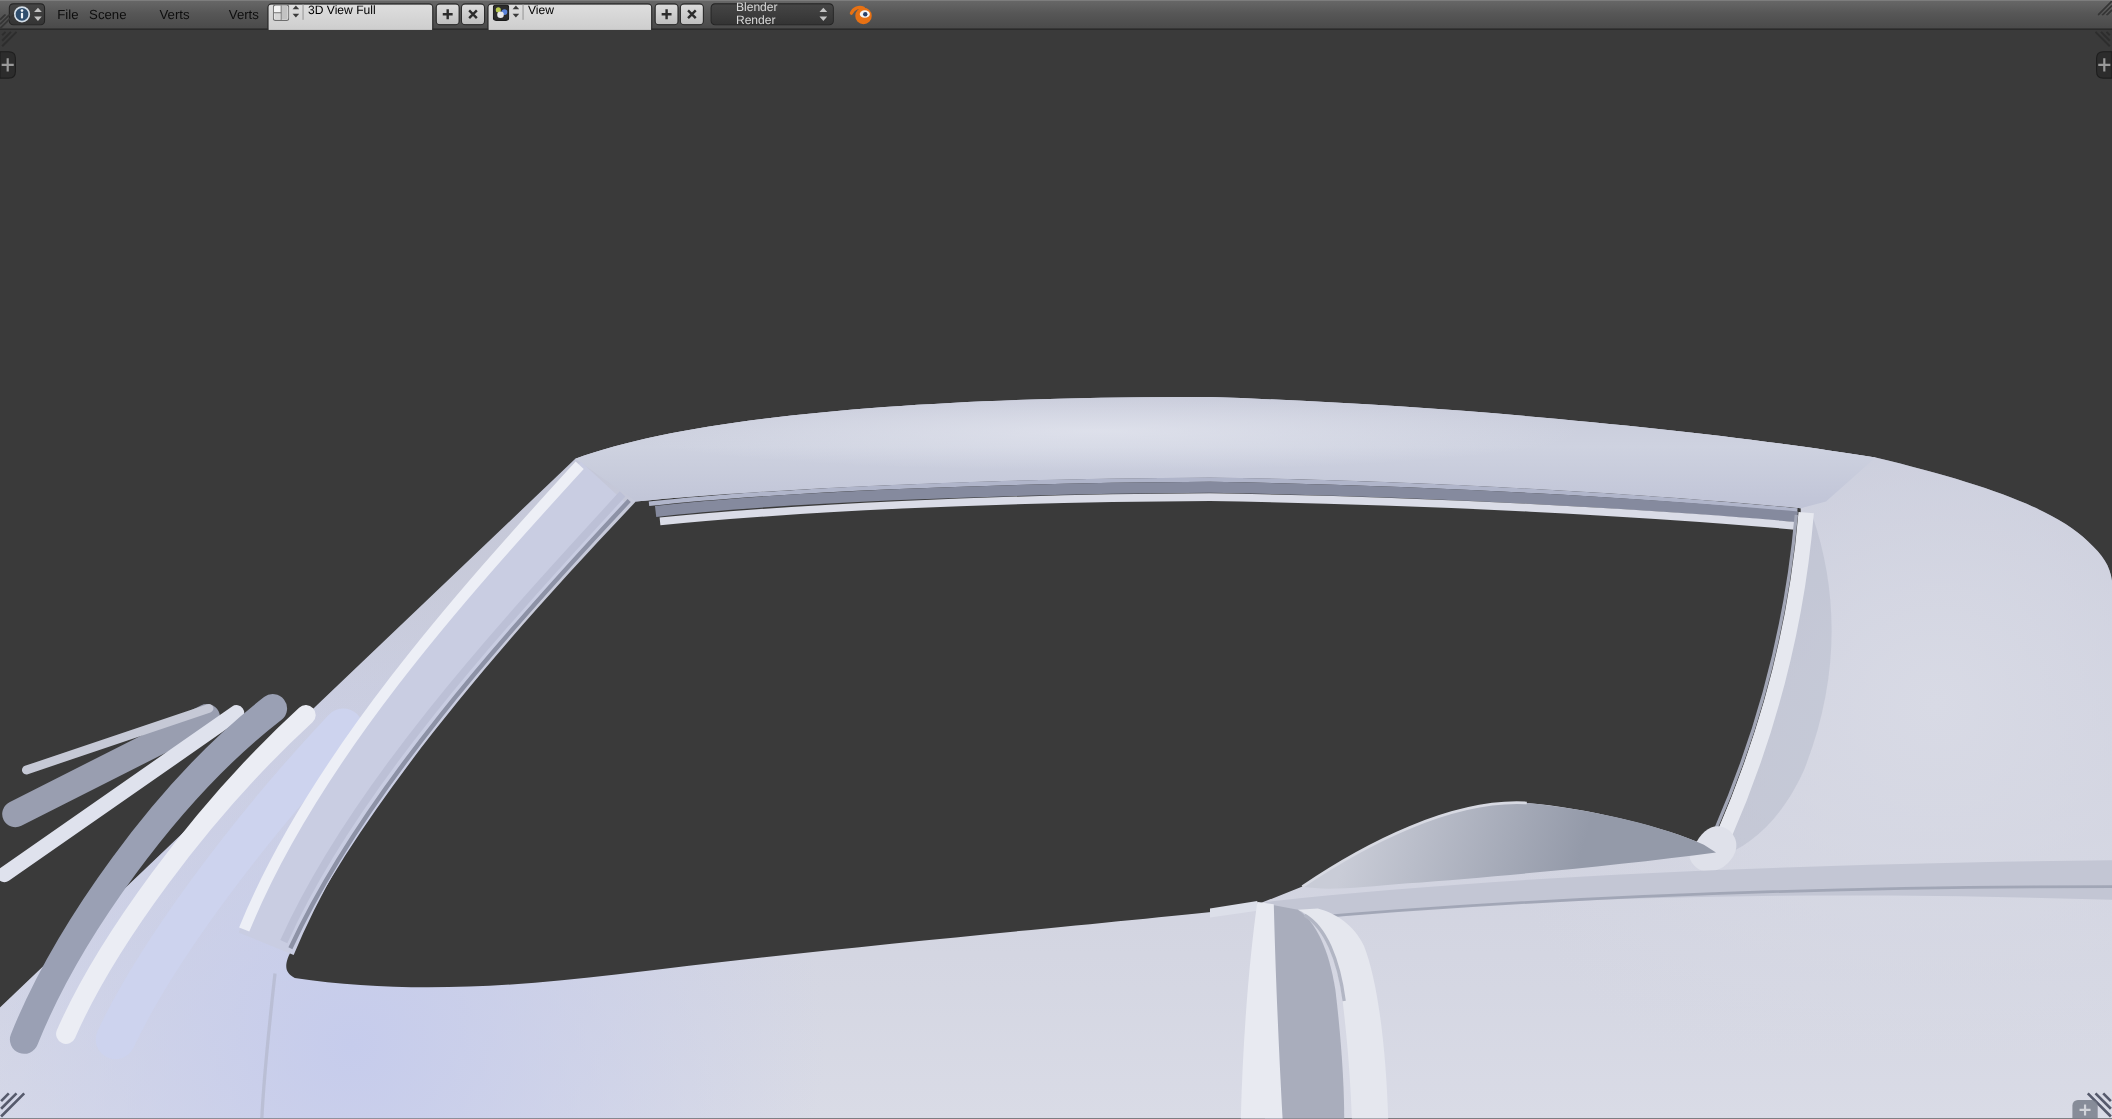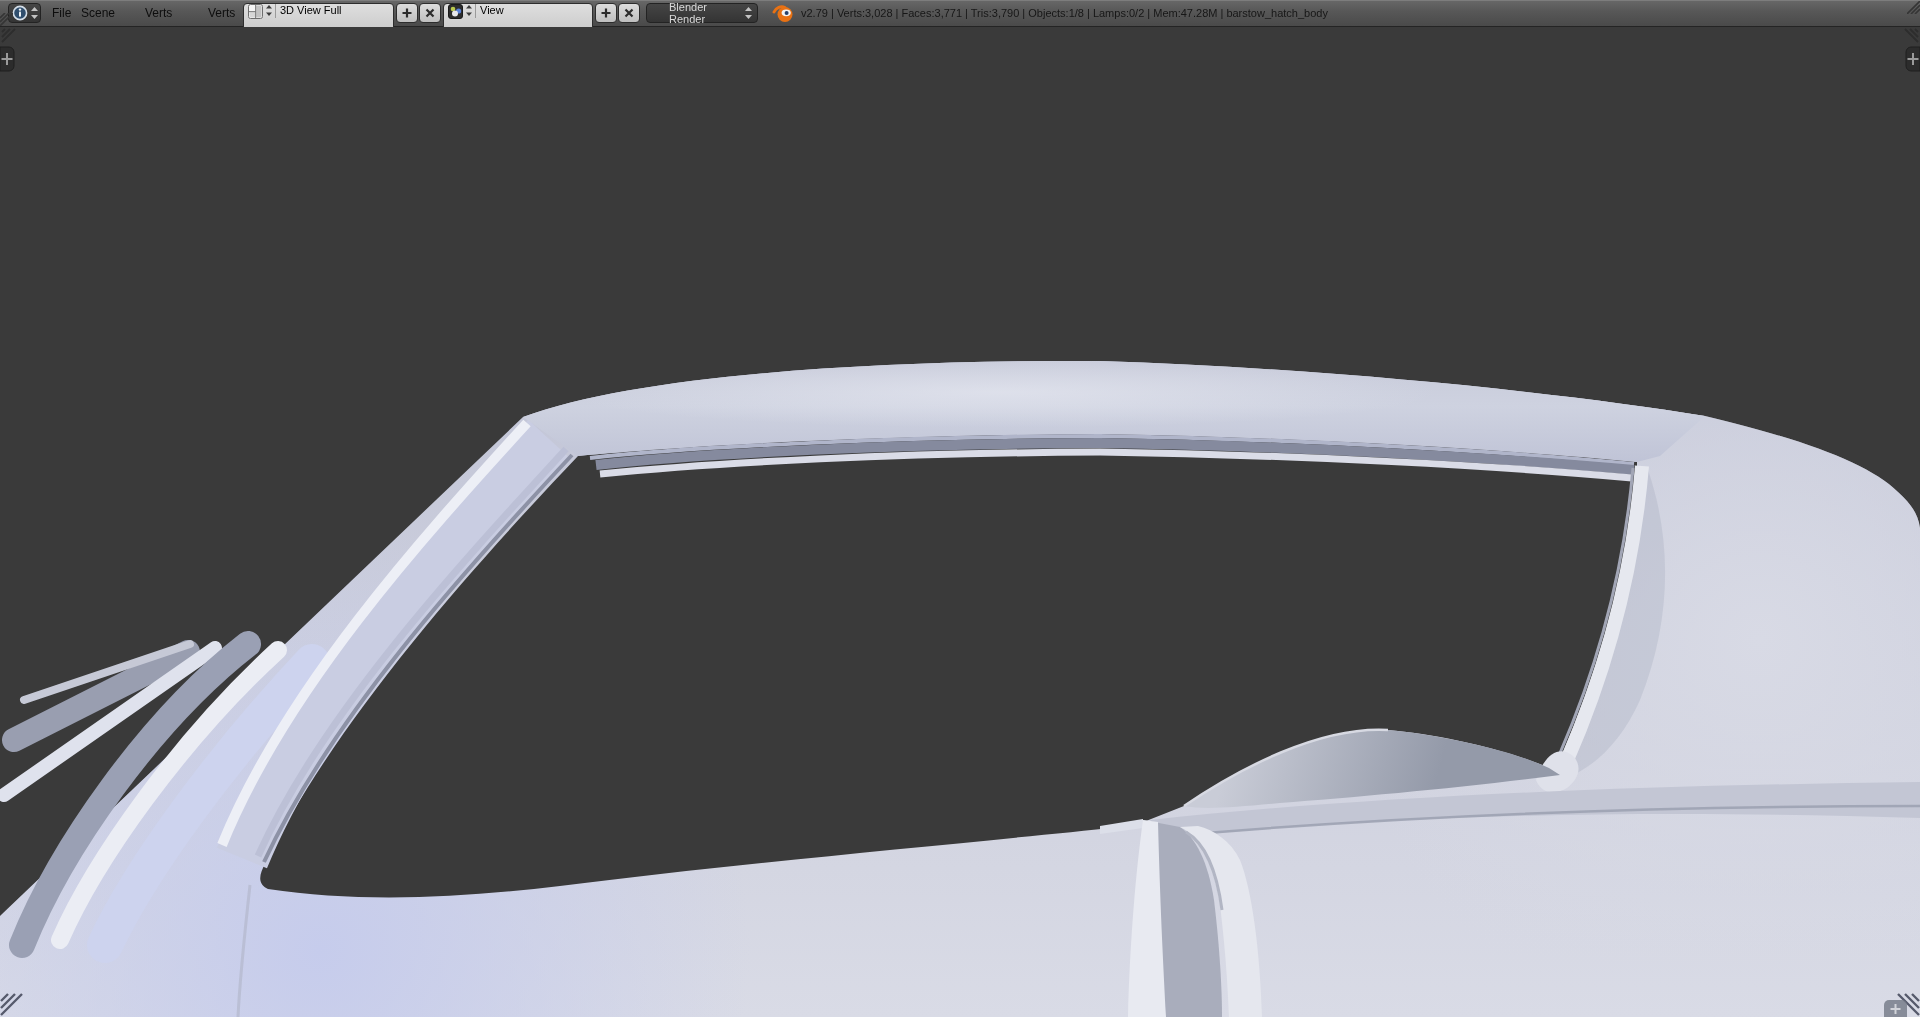--- a/index.html
+++ b/index.html
@@ -111,21 +111,20 @@
       </svg>
     </div>
 
     <svg width="23" height="20" style="position:absolute;left:772px;top:3px" viewBox="0 0 23 20">
       <path d="M2 9 C4 4.5 9 2.5 13 4.5" stroke="#e87113" stroke-width="3" fill="none" stroke-linecap="round"></path>
       <circle cx="13" cy="11.5" r="7.5" fill="#e87113"></circle>
       <ellipse cx="14.2" cy="9.8" rx="4.6" ry="3.4" fill="#f3f3f3"></ellipse>
       <circle cx="14.6" cy="10" r="2" fill="#27416b"></circle>
     </svg>
 
-    <div class="stats">v2.79 | Verts:3,028 | Faces:3,771 | Tris:3,790 | Objects:1/8 | Lamps:0/2 | Mem:47.28M | barstow_hatch_body</div>
 
     <svg class="corner-grip" style="left:0;top:13px" width="13" height="13" viewBox="0 0 13 13">
       <path d="M0 13 L13 0 M0 9 L9 0 M0 5 L5 0" stroke="#353535" stroke-width="1.6"></path>
     </svg>
     <svg class="corner-grip" style="left:1907px;top:1px" width="13" height="13" viewBox="0 0 13 13">
       <path d="M0 13 L13 0 M4 13 L13 4 M8 13 L13 8" stroke="#353535" stroke-width="1.6"></path>
     </svg>
   </div>
 
   <svg id="vp" viewBox="0 27 1920 990">

